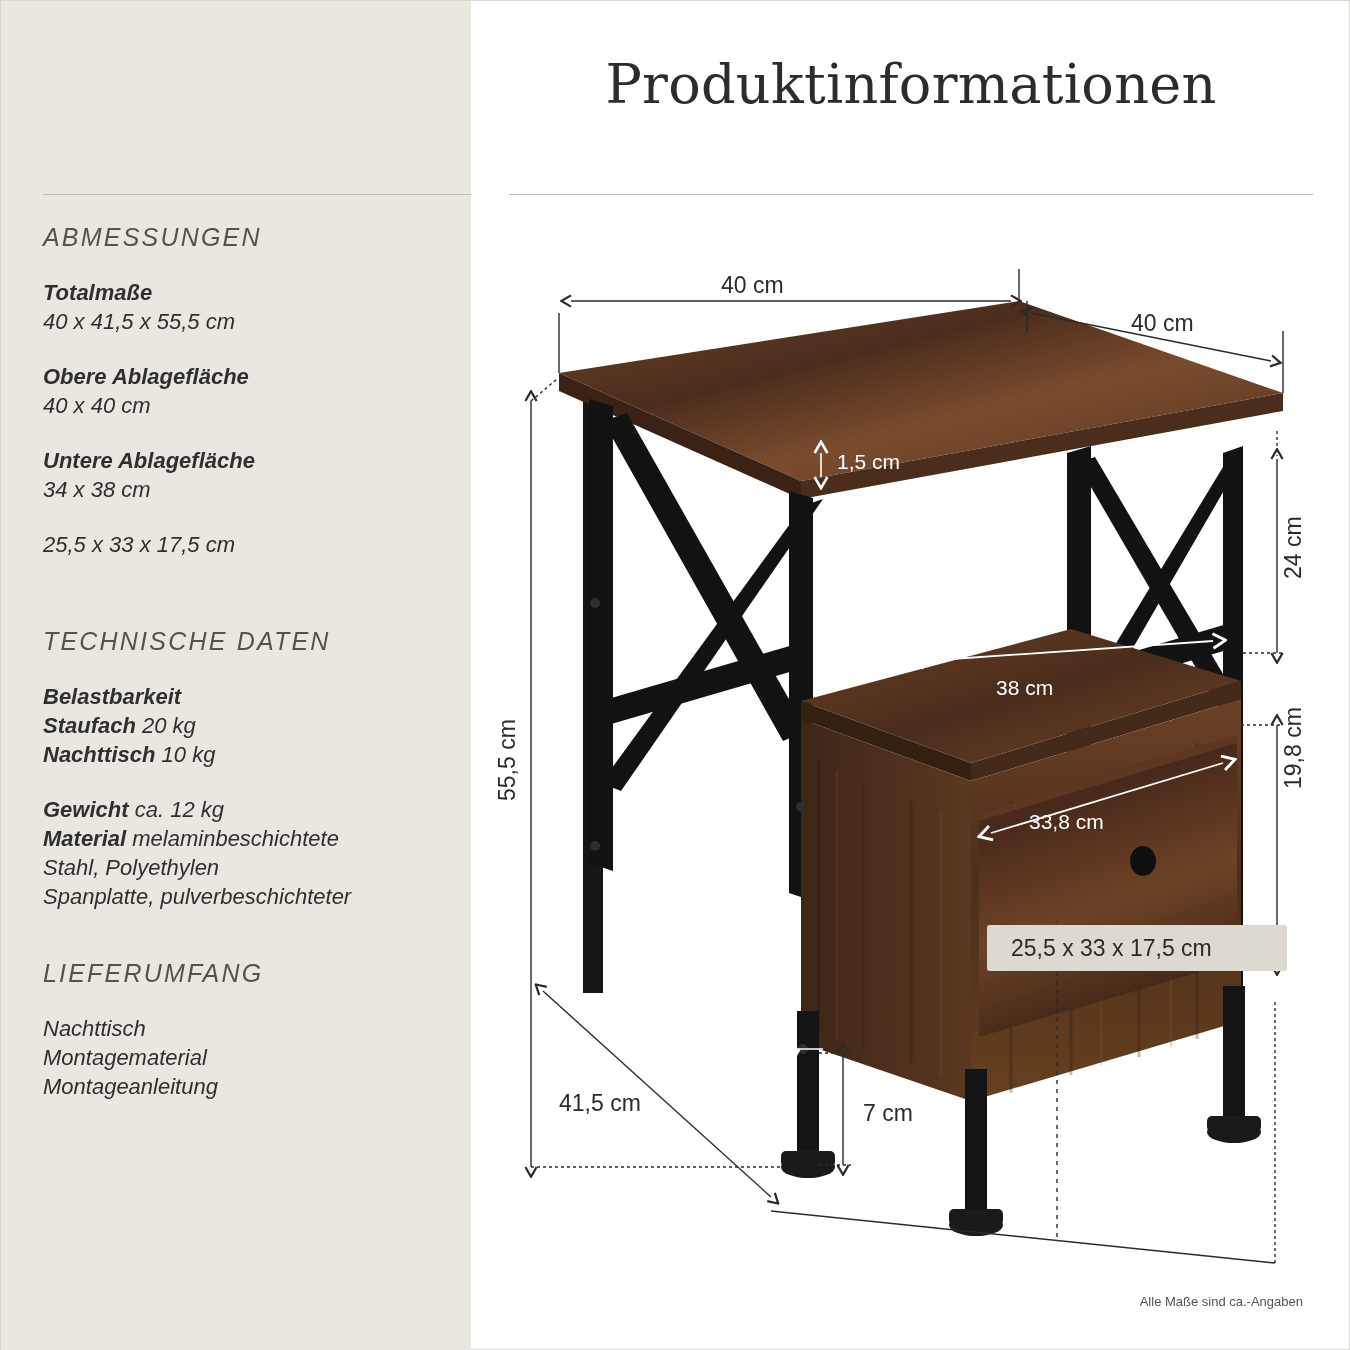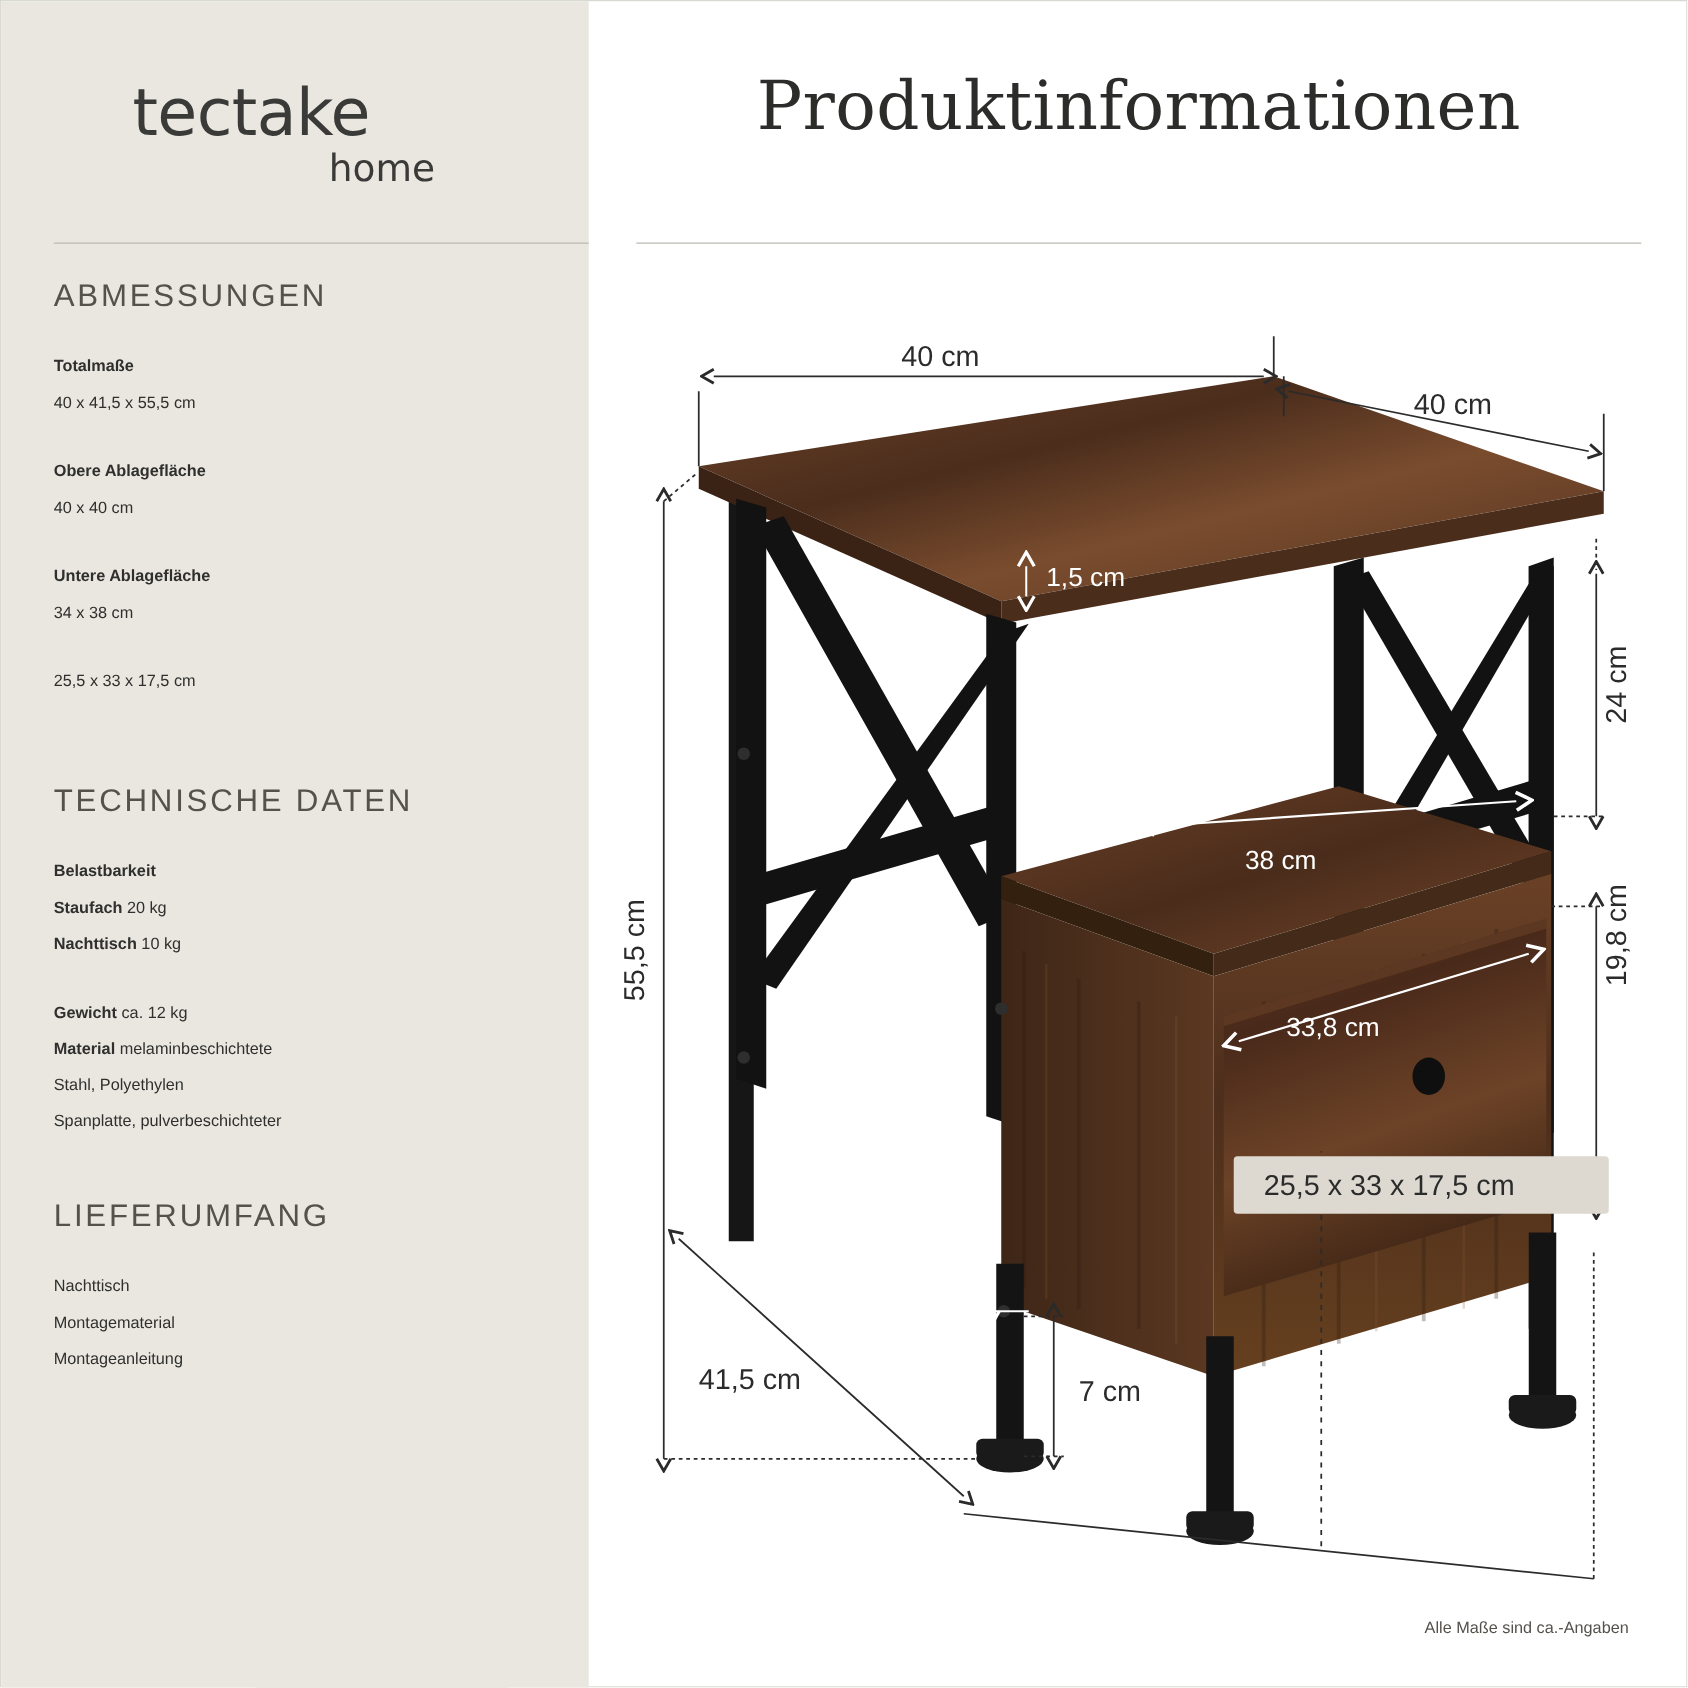--- a/index.html
+++ b/index.html
@@ -32,28 +32,28 @@
   }
   .brand-sub{
     position:absolute;left:262px;top:117px;
     font-size:30px;color:#3a3a38;
     font-family:"DejaVu Sans", sans-serif;
   }
   .brand-rule{
     position:absolute;left:42px;top:193px;width:428px;height:1px;background:#bdbab2;
   }
   .side-content{
-    position:absolute;left:42px;top:222px;width:400px;
+    position:absolute;left:42px;top:222px;width:400px;font-style:italic;
   }
   .sec-title{
     font-size:25px;letter-spacing:2.2px;color:#55524c;
     font-weight:400;margin:0 0 26px 0;
     font-family:"Liberation Sans", sans-serif;
   }
-  .blk{margin-bottom:26px;font-size:13px;line-height:29px;color:#2f2f2d;}
+  .blk{margin-bottom:26px;font-size:22px;line-height:29px;color:#2f2f2d;}
   .blk b{font-weight:700;}
   .blk .ln{display:block;}
   .gap-big{height:42px;}
   .gap-mid{height:22px;}
   
   .main{
     position:absolute;left:470px;top:0;width:880px;height:1350px;
   }
   .title{
     position:absolute;left:0;top:52px;width:880px;text-align:center;
@@ -70,24 +70,20 @@
   svg.diagram{position:absolute;left:0;top:0;}
   .dimtext-w{font-family:"Liberation Sans",sans-serif;font-size:21px;fill:#ffffff;}
   .dimtext-b{font-family:"Liberation Sans",sans-serif;font-size:23px;fill:#2b2b2b;}
 </style>
 </head>
 <body>
 
 <div class="page">
 
   <div class="sidebar">
-    <div class="brand">
-      <div class="brand-name">tectake</div>
-      <div class="brand-sub">home</div>
-    </div>
     <div class="brand-rule"></div>
 
     <div class="side-content">
 
       <div class="sec-title">ABMESSUNGEN</div>
 
       <div class="blk">
         <span class="ln"><b>Totalmaße</b></span>
         <span class="ln">40 x 41,5 x 55,5 cm</span>
       </div>

